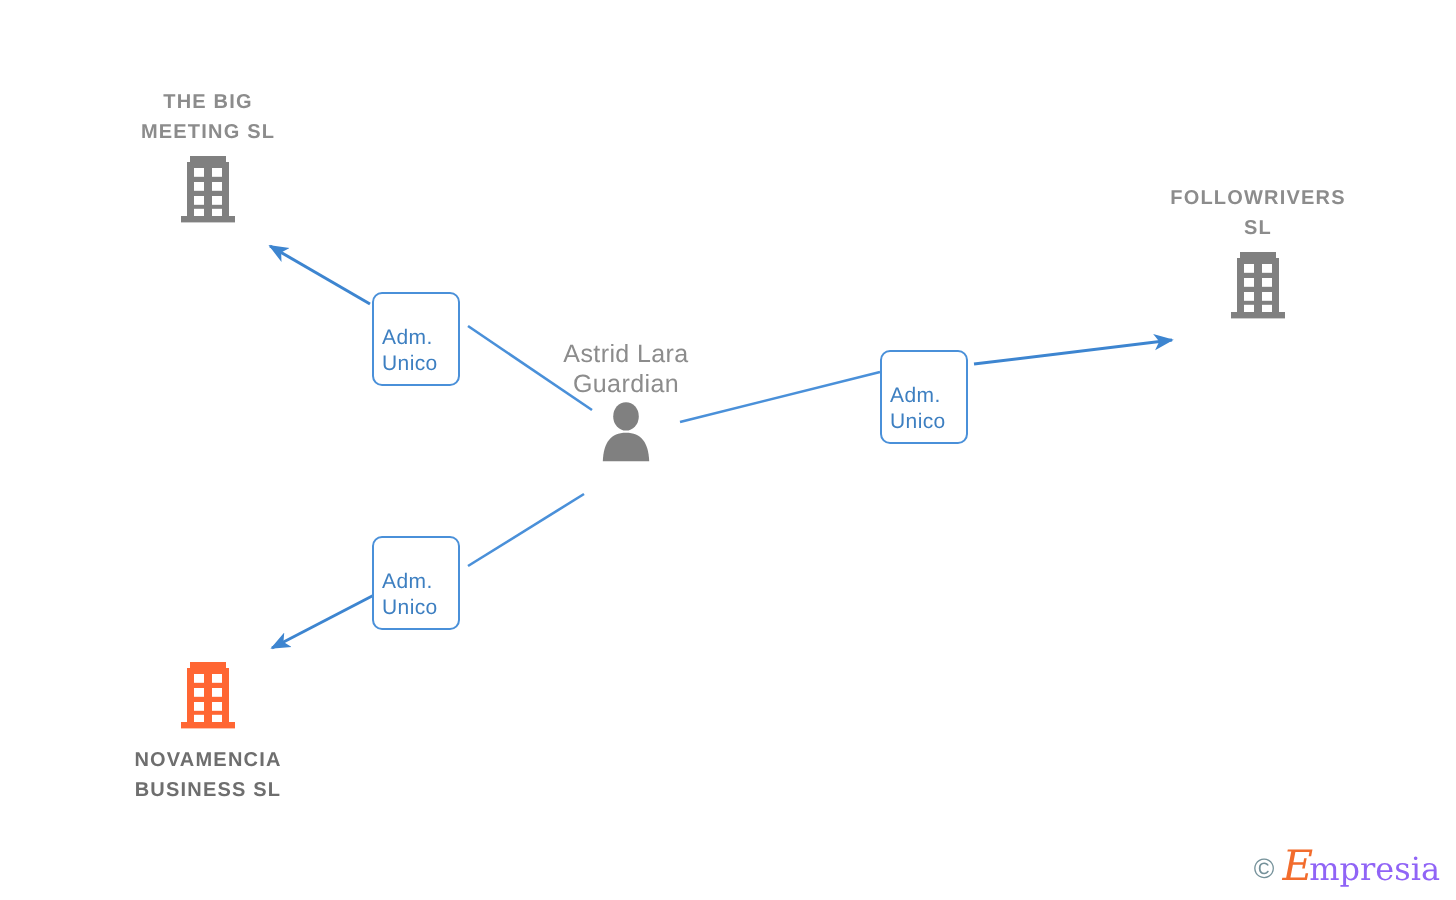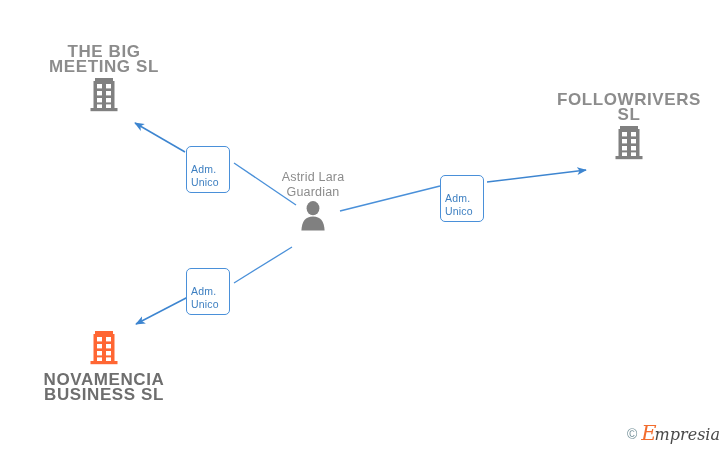--- a/index.html
+++ b/index.html
@@ -28,21 +28,21 @@
 
   
   .node {
     position: absolute;
     width: 160px;
     margin-left: -80px;
     text-align: center;
     user-select: none;
   }
   .node-label {
-    font-size: 17px;
+    font-size: 10px;
     font-weight: bold;
     letter-spacing: 0.6px;
     line-height: 15px;
     color: #8c8c8c;
     white-space: pre-line;
   }
   .node-label.focus {
     color: #6e6e6e;
   }
   .node-glyph {
@@ -85,23 +85,22 @@
   #watermark .wm-e {
     font-family: "DejaVu Serif", serif;
     font-style: italic;
     font-size: 21px;
     color: #f26522;
     line-height: 1;
     margin-right: -2px;
   }
   #watermark .wm-rest {
     font-family: "DejaVu Serif", serif;
-    font-style: italic;
     font-size: 16px;
-    color: #404040;
+    color: #8b5cf6;
     line-height: 1;
   }
 </style>
 </head>
 <body>
 
 <div id="canvas">
 
   <svg id="edges" viewBox="0 0 728 450" xmlns="http://www.w3.org/2000/svg">
     <defs>

